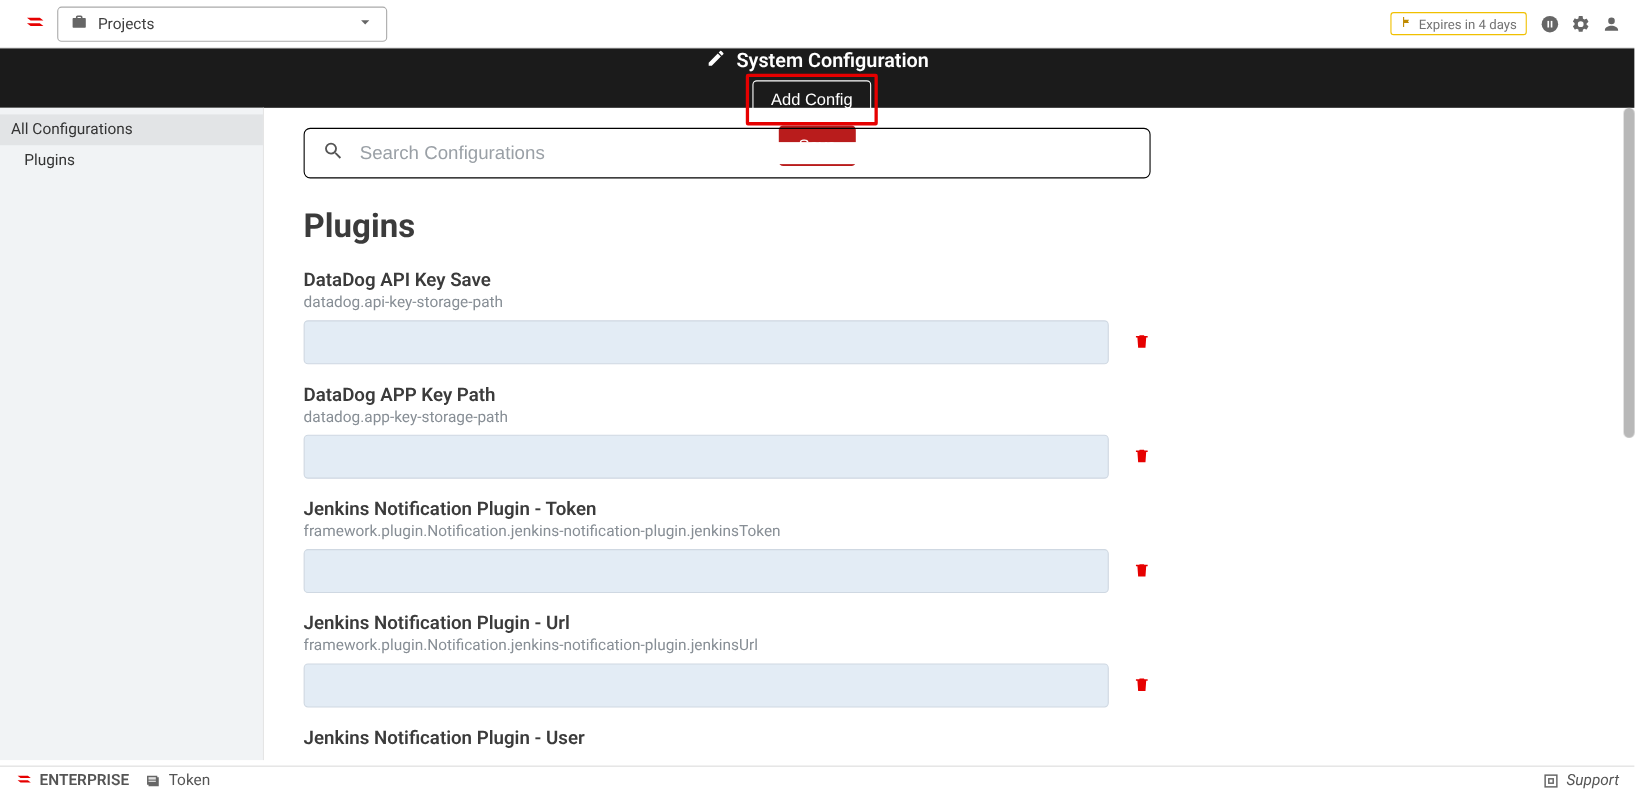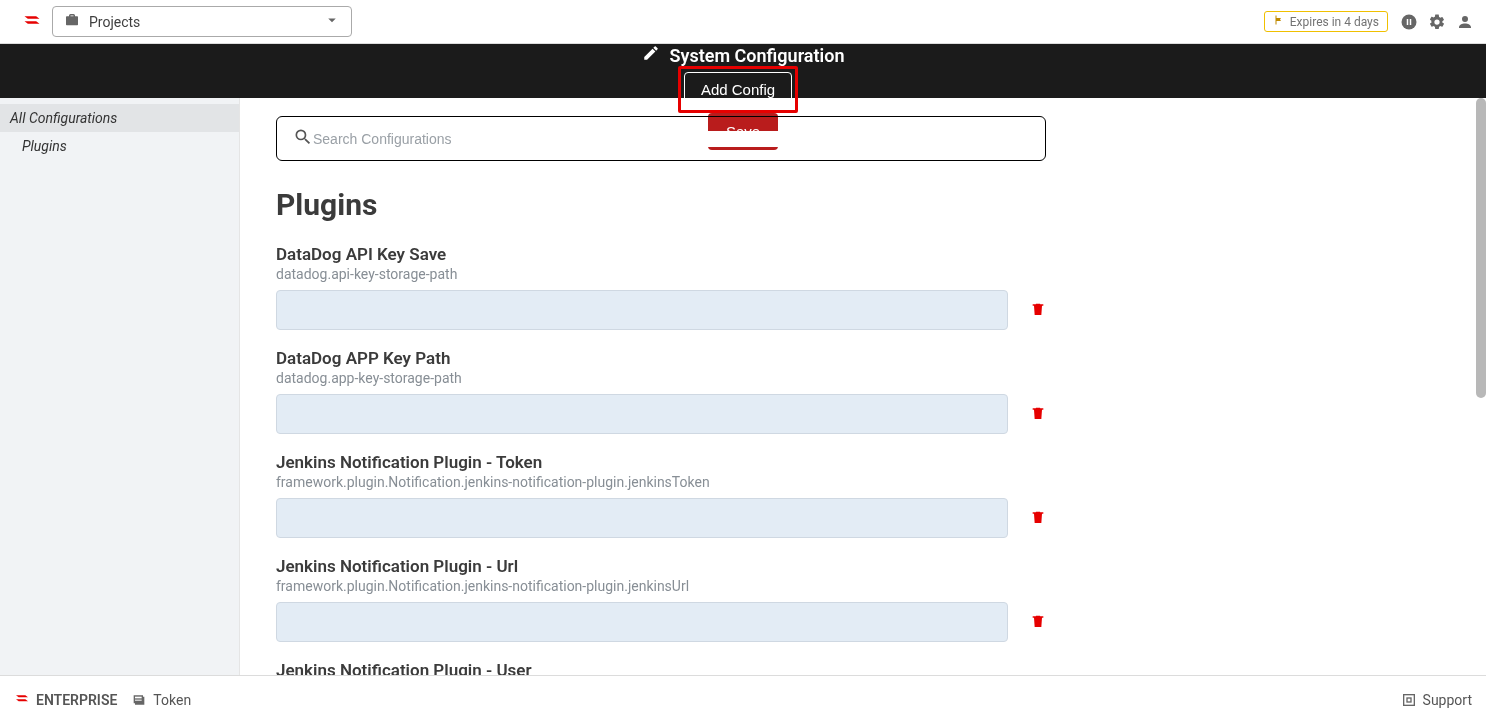--- a/index.html
+++ b/index.html
@@ -21,48 +21,48 @@
 .header-bar { background: #1b1b1b; color: #fff; height: 54px; display: flex; align-items: center; padding: 0 16px; flex-direction: column; }
 .header-bar .title { display: flex; align-items: center; gap: 10px; font-size: 18px; font-weight: 600; }
 .header-spacer { flex: 1; }
 .btn-outline-dark { border: 1px solid #fff; color: #fff; background: transparent; padding: 8px 16px; border-radius: 4px; cursor: pointer; font-size: 15px; }
 .highlight-wrapper { border: 3px solid #e60000; padding: 3px; border-radius: 2px; margin-right: 10px; }
 .btn-save { background: #b91c1c; color: #fff; border: none; padding: 10px 18px; border-radius: 4px; cursor: pointer; font-size: 15px; }
 
 
 .main { display: flex; height: calc(100% - 44px - 54px - 32px); }
 .sidebar { width: 240px; background: #f1f3f5; border-right: 1px solid #e5e5e5; padding-top: 6px; }
-.sidebar-item { padding: 6px 10px; color: #333; cursor: pointer; font-size: 14px; font-style: italic; }
+.sidebar-item { padding: 6px 10px; color: #333; cursor: pointer; font-size: 14px; }
 .sidebar-item.active { background: #e2e4e6; }
 .sidebar-sub { padding-left: 22px; }
 
 .content-wrap { flex: 1; position: relative; overflow: hidden; }
 .content { padding: 18px 36px; overflow-y: auto; height: 100%; }
 .scrollbar-fake { position: absolute; right: 0; top: 0; width: 10px; height: 300px; background: #b8b8b8; border-radius: 5px; }
 
 .search-box { display: flex; align-items: center; border: 1px solid #000; border-radius: 6px; padding: 10px 16px; width: 770px; margin-bottom: 26px; }
-.search-box input { border: none; outline: none; font-size: 14px; flex: 1; margin-left: 0; color: #1d4ed8; }
+.search-box input { border: none; outline: none; font-size: 17px; flex: 1; margin-left: 14px; color: #1d4ed8; }
 .search-box input::placeholder { color: #9aa0a6; }
 
 h1.section-title { font-size: 30px; font-weight: 700; color: #3b3b3b; margin-bottom: 22px; }
 
 .config-row { margin-bottom: 18px; }
 .config-label { font-size: 17px; font-weight: 600; color: #3b3b3b; }
 .config-key { font-size: 14px; color: #878e95; margin-top: 2px; margin-bottom: 8px; }
 .config-input-row { display: flex; align-items: center; gap: 22px; }
 .config-input { width: 732px; height: 40px; background: #e3ecf5; border: 1px solid #cfd8e2; border-radius: 4px; }
 .trash-btn { color: #e60000; cursor: pointer; background: none; border: none; padding: 0; }
 .trash-btn svg { width: 16px; height: 18px; }
 
 
-.footer { position: absolute; bottom: 0; left: 0; right: 0; height: 48px; background: #fff; border-top: 1px solid #dcdcdc; display: flex; align-items: center; padding: 0 14px; font-size: 14px; color: #555; }
+.footer { position: absolute; bottom: 0; left: 0; right: 0; height: 27px; background: #fff; border-top: 1px solid #dcdcdc; display: flex; align-items: center; padding: 0 14px; font-size: 14px; color: #555; }
 .footer .brand { display: flex; align-items: center; gap: 6px; font-weight: 600; color: #555; }
 .footer .news { display: flex; align-items: center; gap: 6px; margin-left: 14px; color: #555; }
 .footer-spacer { flex: 1; }
-.footer .support { display: flex; align-items: center; gap: 6px; color: #555; }
+.footer .support { display: flex; align-items: center; gap: 6px; color: #555; font-style: italic; }
 </style>
 </head>
 <body>
 
 <div class="topbar">
   <div class="logo">
     <svg viewBox="0 0 24 24">
         <path fill="#e60000" d="M3 5 L17 5 L21 8 L7 8 Z M3 11 L17 11 L21 14 L7 14 Z"></path>
       </svg>
   </div>

